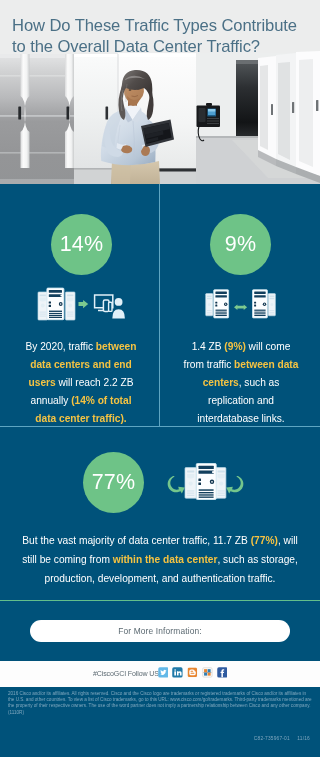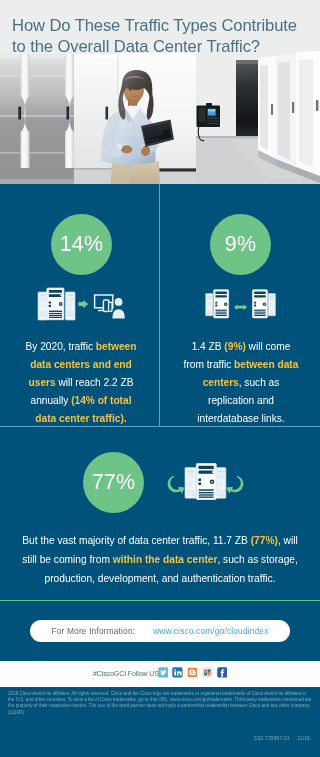--- a/index.html
+++ b/index.html
@@ -413,21 +413,20 @@
         </svg>
       </div>
     </div>
     <p class="widebody"><span>But the vast majority of data center traffic, 11.7 ZB </span><b>(77%)</b><span>, will still be coming from </span><b>within the data center</b><span>, such as storage, production, development, and authentication traffic.</span></p>
   </div>
 
   <div class="hdiv greenline" id="hdiv2"></div>
 
   <a id="ctaPill">
     <span class="ctalabel">For More Information:</span>
-    <span class="ctaurl">www.cisco.com/go/cloudindex</span>
   </a>
 
   <div id="socialBar">
     <span class="sociallabel">#CiscoGCI Follow US</span>
     <a class="sicon">
       <svg viewBox="0 0 22 22">
           <rect x="0.5" y="0.5" width="21" height="21" rx="3.4" fill="#62b8e8"></rect>
           <path d="M17.4 7.1q-.7.32-1.5.42.85-.52 1.15-1.45-.8.48-1.65.64a2.6 2.6 0 0 0-4.5 1.78q0 .3.07.58A7.4 7.4 0 0 1 5.6 6.35a2.6 2.6 0 0 0 .8 3.48 2.55 2.55 0 0 1-1.17-.33q0 1.85 1.82 2.5a2.6 2.6 0 0 1-1.17.05 2.6 2.6 0 0 0 2.43 1.8 5.25 5.25 0 0 1-3.85 1.08 7.4 7.4 0 0 0 11.4-6.57q.78-.56 1.34-1.26z" fill="#fff"></path>
         </svg>
     </a>

